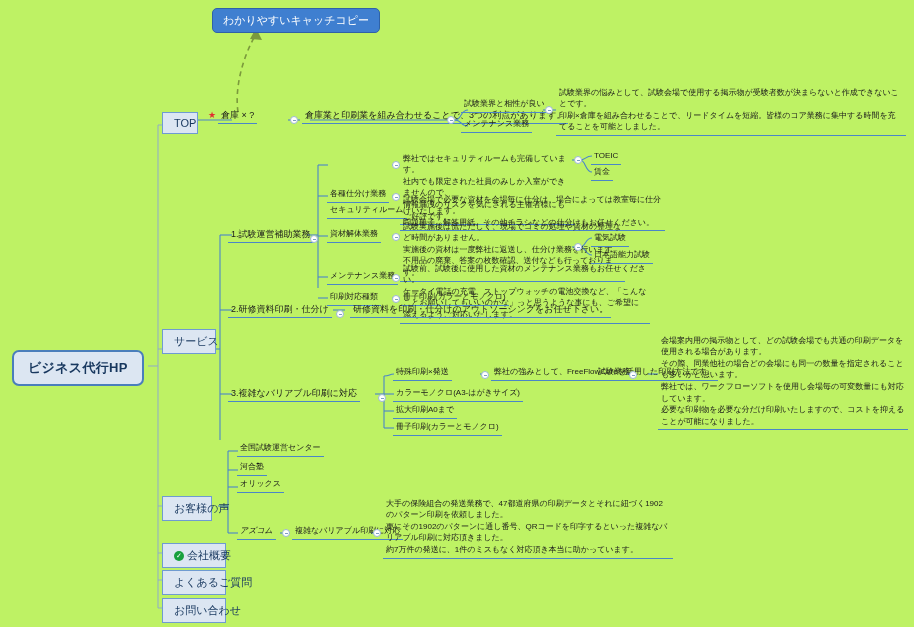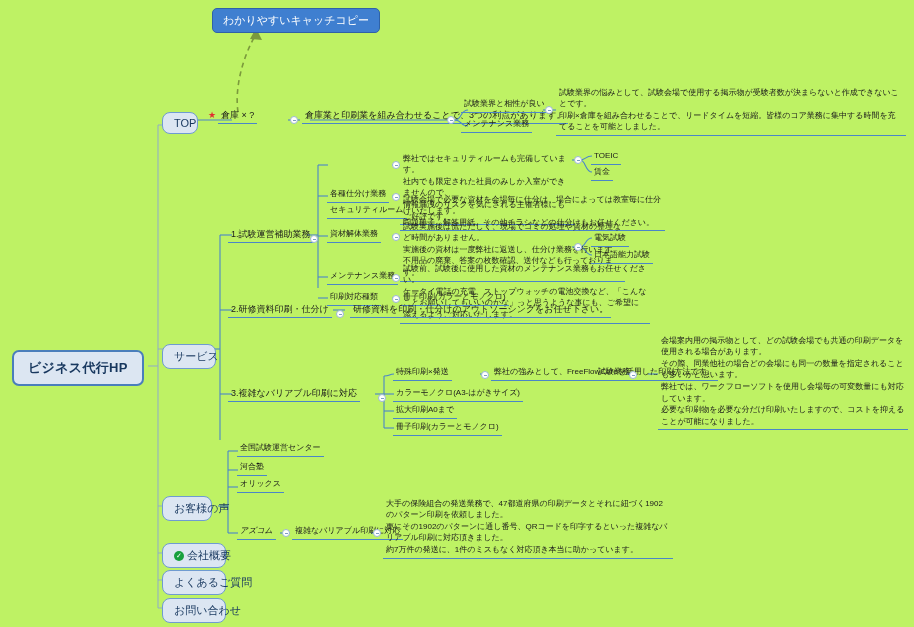--- a/index.html
+++ b/index.html
@@ -32,21 +32,21 @@
     border-radius: 7px;
     color: #17375e;
     font-weight: bold;
     font-size: 13px;
     padding: 7px 14px;
     letter-spacing: .3px;
   }
   .branch-node {
     background: #dce6f2;
     border: 1px solid #6f9bd1;
-    border-radius: 8px;
+    border-radius: 0;
     color: #17375e;
     font-size: 11px;
     padding: 4px 11px;
     text-align: center;
   }
   .callout-node {
     background: #3f7fd0;
     border: 1px solid #2f62a8;
     border-radius: 5px;
     color: #ffffff;
@@ -205,21 +205,21 @@
   </div>
 
   <div class="node root-node" style="left:12px; top:350px;border-radius:7px;">
     <span>ビジネス代行HP</span>
   </div>
 
   <div class="node branch-node" style="left:162px; top:112px; width:36px;">
     <span>TOP</span>
   </div>
 
-  <div class="node branch-node" style="left:162px; top:344px; width:54px;">
+  <div class="node branch-node" style="left:162px; top:329px; width:54px;">
     <span>サービス</span>
   </div>
 
   <div class="node branch-node" style="left:162px; top:496px; width:50px;font-family:Liberation Mono, monospace;">
     <span>お客様の声</span>
   </div>
 
   <div class="node branch-node" style="left:162px; top:543px; width:64px; text-align:left;">
     <span class="check-icon">✓</span><span>会社概要</span>
   </div>

